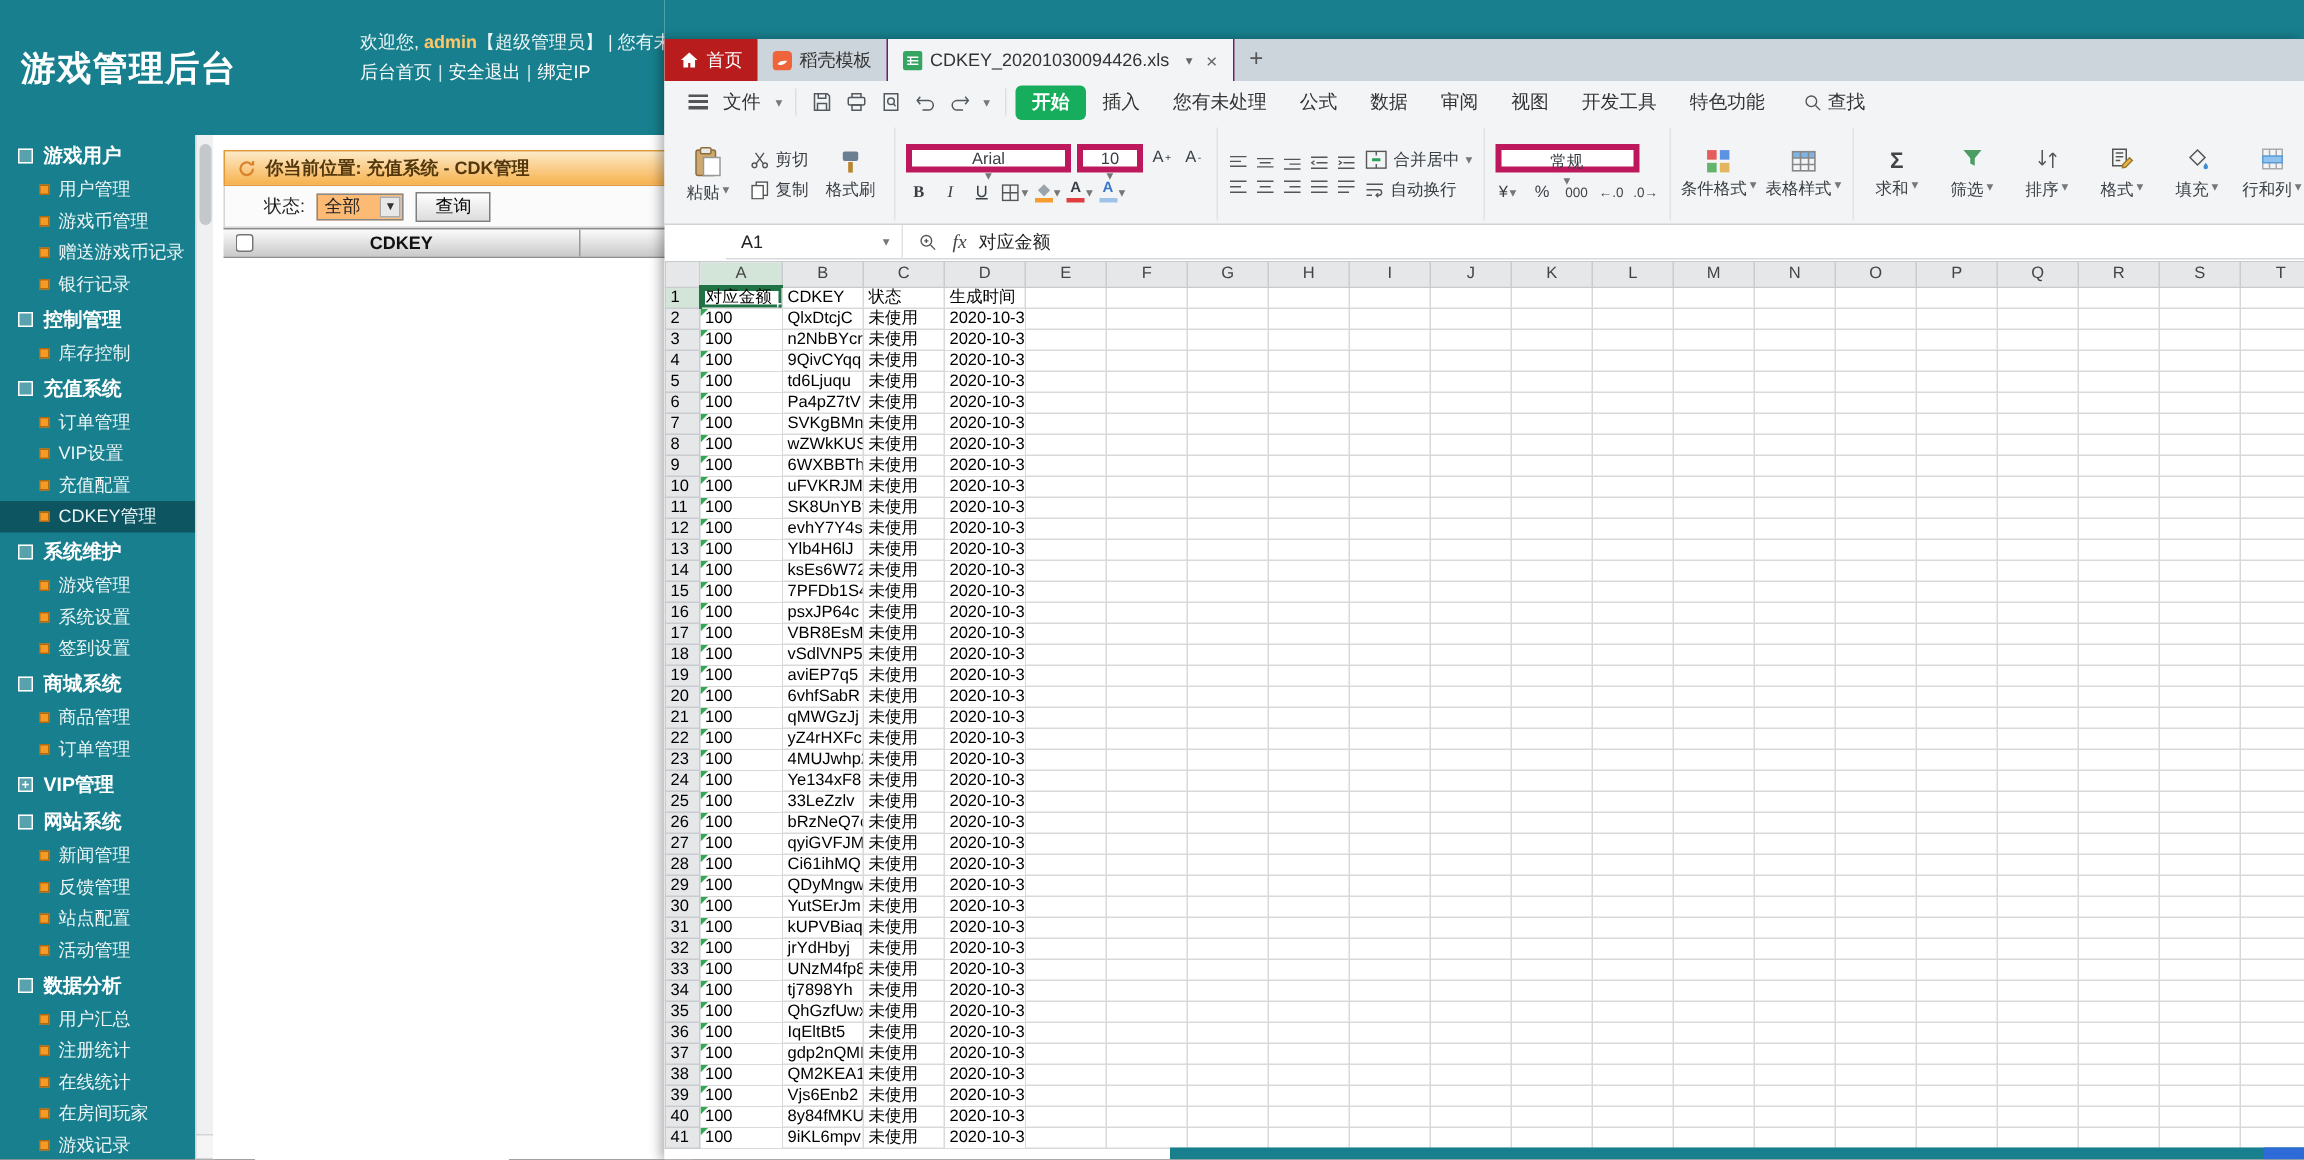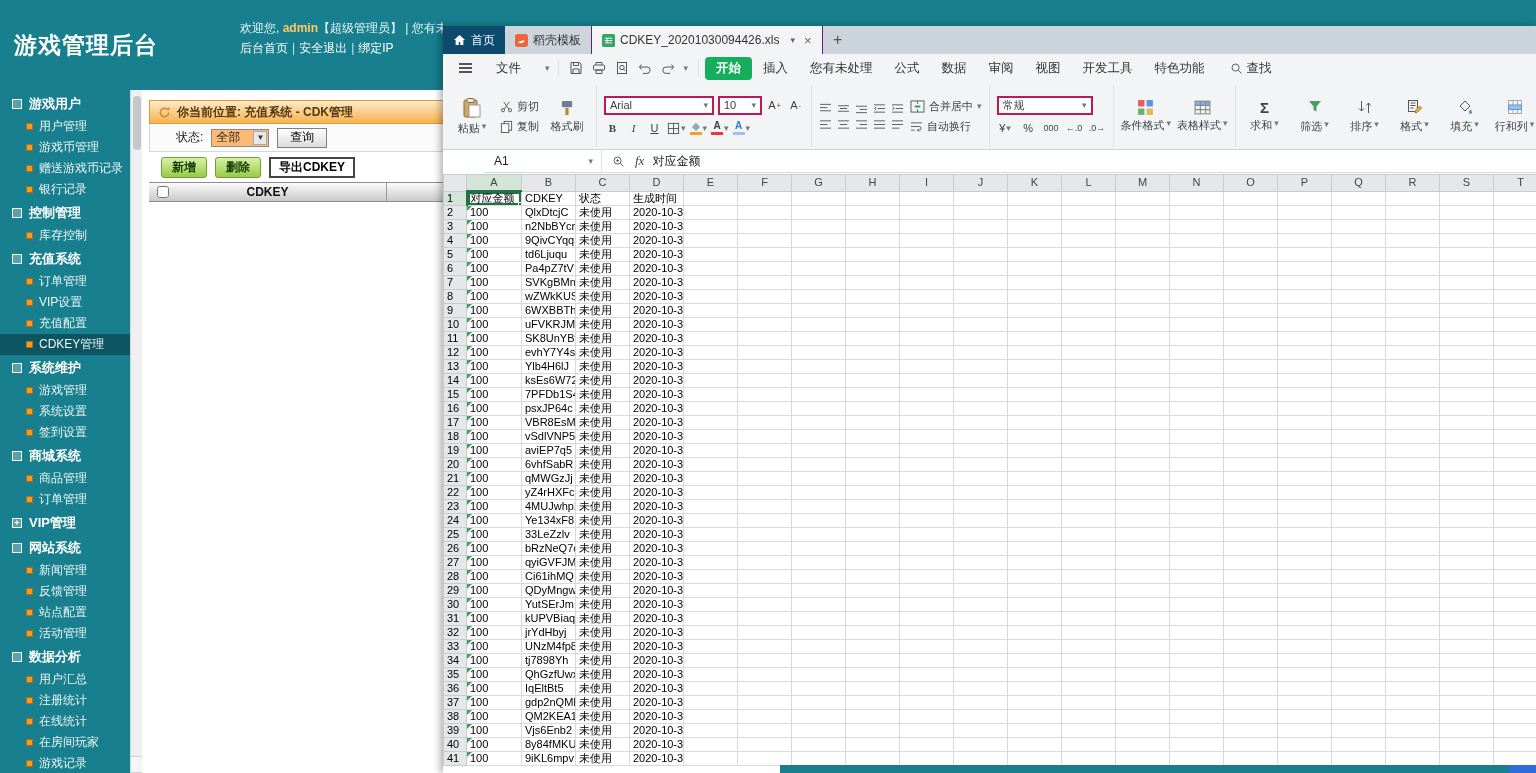--- a/index.html
+++ b/index.html
@@ -39,43 +39,43 @@
   .btn-export{height:21px;padding:0 8px;font-size:12px;font-weight:bold;background:#fff;border:2px solid #444;cursor:pointer;}
   .grid-head{height:20px;background:linear-gradient(#fbfbfb,#c9c9c9);border-top:1px solid #8e8e8e;border-bottom:1px solid #8e8e8e;display:flex;align-items:center;position:relative;font-size:12px;font-weight:bold;color:#111;}
   .grid-head input{margin-left:8px;width:12px;height:12px;}
   .gh-label{position:absolute;left:0;width:237px;text-align:center;}
   .gh-div{position:absolute;left:237px;top:0;bottom:0;width:1px;background:#9a9a9a;}
 
   
   .wps{position:absolute;left:443px;top:26px;width:1093px;height:747px;background:#fff;box-shadow:-3px 0 7px rgba(0,0,0,.3);}
   .tabbar{height:28px;background:#ccd4dc;display:flex;align-items:stretch;font-size:12px;color:#333;}
   .wtab{display:flex;align-items:center;gap:5px;padding:0 10px;border-right:1px solid #701a75;cursor:pointer;white-space:nowrap;}
-  .wtab.home{background:#0c4a6e;color:#fff;border-right:none;}
+  .wtab.home{background:#b91c1c;color:#fff;border-right:none;}
   .wtab.doc{background:#f2f4f6;min-width:205px;}
   .tab-x{margin-left:4px;color:#666;font-size:13px;cursor:pointer;}
   .tab-c{margin-left:6px;color:#666;font-size:9px;}
   .tab-plus{width:30px;display:flex;align-items:center;justify-content:center;font-size:16px;color:#555;cursor:pointer;}
 
   .menubar{height:28px;background:#f2f4f6;display:flex;align-items:center;padding:0 8px;font-size:12.5px;color:#333;}
-  .file-btn{display:flex;gap:24px;align-items:center;padding:0 8px;cursor:pointer;}
+  .file-btn{display:flex;gap:10px;align-items:center;padding:0 8px;cursor:pointer;}
   .ham{width:13px;height:10px;background:linear-gradient(#555 2px,transparent 2px,transparent 4px,#555 4px,#555 6px,transparent 6px,transparent 8px,#555 8px);}
   .qat{display:flex;align-items:center;gap:9px;padding:0 10px;border-left:1px solid #dde0e3;border-right:1px solid #dde0e3;height:18px;margin-right:6px;}
   .qat svg{display:block;cursor:pointer;}
   .caret{color:#777;font-size:9px;}
   .ribbon-tab{padding:3px 11px;font-size:12.5px;color:#333;cursor:pointer;border-radius:4px;white-space:nowrap;}
   .ribbon-tab.active{background:#16ad5c;color:#fff;font-weight:bold;text-align:right;}
   .searchbox{display:flex;align-items:center;gap:4px;margin-left:14px;cursor:pointer;white-space:nowrap;}
 
   .ribbon{height:68px;background:#f2f4f6;border-bottom:1px solid #cfd3d6;display:flex;align-items:stretch;padding:3px 0 2px;font-size:11px;color:#3a3f44;overflow:hidden;}
   .rgroup{display:flex;align-items:center;padding:0 7px;border-right:1px solid #e0e3e6;gap:6px;flex:0 0 auto;}
   .bigbtn{display:flex;flex-direction:column;align-items:center;justify-content:center;gap:2px;min-width:44px;height:100%;cursor:pointer;text-align:center;}
   .bigbtn .lbl{display:flex;align-items:flex-start;gap:2px;}
   .mini-col{display:flex;flex-direction:column;justify-content:center;gap:5px;}
   .mini{display:flex;align-items:center;gap:4px;cursor:pointer;white-space:nowrap;}
-  .combo{height:19px;border:2px solid #be185d;background:#fff;display:flex;align-items:center;justify-content:space-between;padding:0 4px;font-size:11px;cursor:pointer;}
+  .combo{height:19px;border:4px solid #be185d;background:#fff;display:flex;align-items:center;justify-content:space-between;padding:0 4px;font-size:11px;cursor:pointer;flex-direction:column;}
   .tbtn{min-width:17px;height:17px;display:flex;align-items:center;justify-content:center;cursor:pointer;font-size:11px;gap:1px;}
   .bB{font-weight:bold;font-family:"Liberation Serif",serif;}
   .bI{font-style:italic;font-family:"Liberation Serif",serif;}
   .bU{text-decoration:underline;}
   .colorbar{display:block;width:12px;height:3px;margin-top:1px;}
   .stack{display:flex;flex-direction:column;align-items:center;line-height:1;}
   .sigma{font-size:15px;font-weight:bold;color:#444;line-height:16px;}
   .numtxt{font-size:9px;color:#444;}
 
   .fbar{height:23px;border-bottom:1px solid #d6d9dc;display:flex;align-items:center;background:#fff;font-size:12px;color:#222;margin-left:41px;}
@@ -251,25 +251,20 @@
       <span>你当前位置: 充值系统 - CDK管理</span>
     </div>
     <div class="filter-row">
       <span>状态:</span>
       <span class="sel-box">
         <span>全部</span>
         <span class="sel-caret">▼</span>
       </span>
       <button class="btn-query">查询</button>
     </div>
-    <div class="btn-row" id="btn-row">
-        <button class="btn-green">新增</button>
-        <button class="btn-green">删除</button>
-        <button class="btn-export">导出CDKEY</button>
-      </div>
     <div class="grid-head">
       <input type="checkbox" style="">
       <span class="gh-label">CDKEY</span>
       <span class="gh-div"></span>
     </div>
   </div>
 
   <div class="wps">
     <div class="tabbar" id="tabbar">
         <div class="wtab home">

